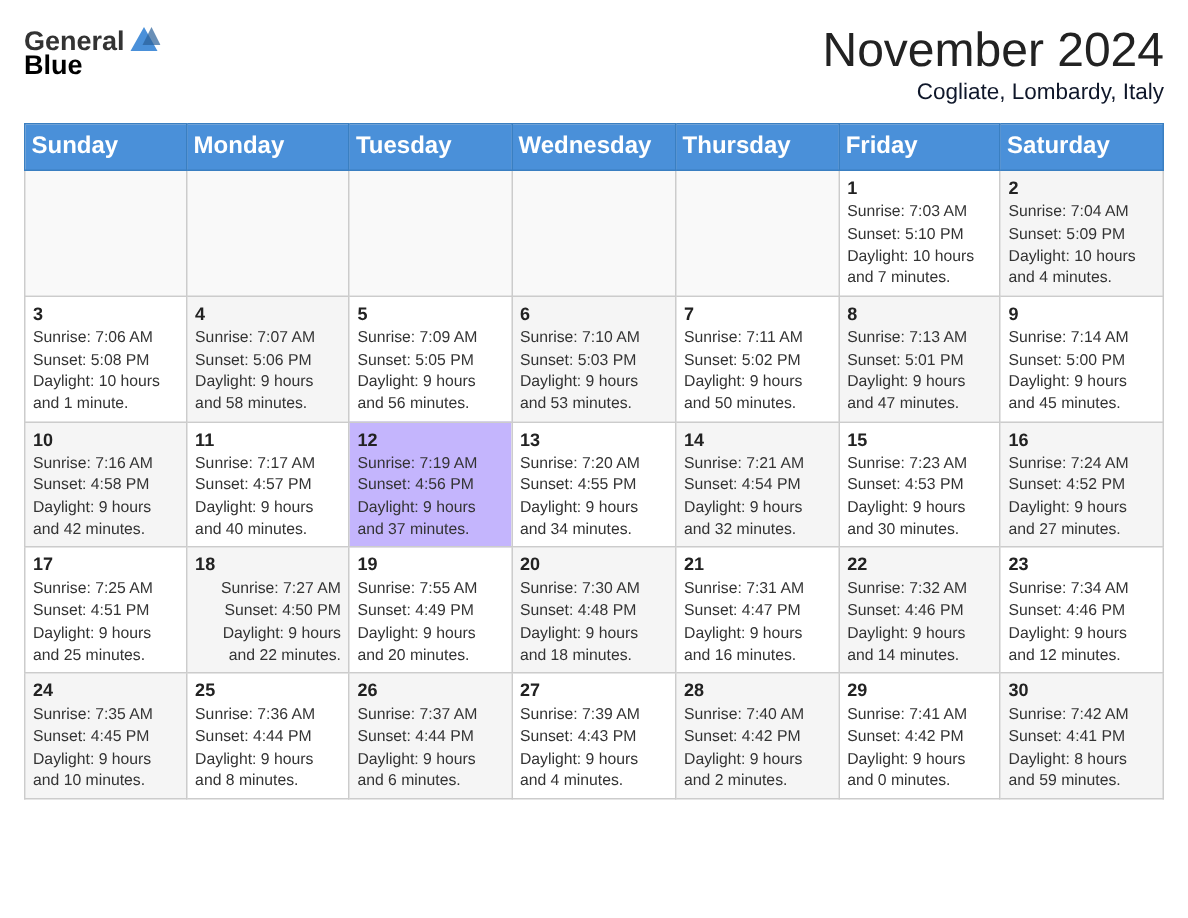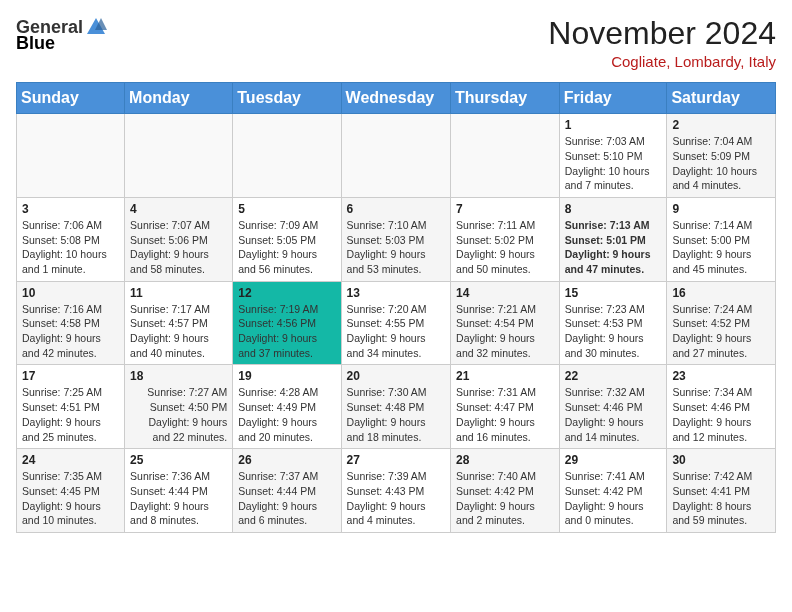--- a/index.html
+++ b/index.html
@@ -41,21 +41,21 @@
       text-align: right;
     }
     .month-title {
       font-size: 32px;
       font-weight: normal;
       color: #222;
       line-height: 1.1;
     }
     .location-title {
       font-size: 15px;
-      color: #b91c1c;
+      color: #0f172a;
       margin-top: 2px;
     }
     .calendar {
       width: 100%;
       border-collapse: collapse;
       font-size: 11px;
     }
     .calendar th {
       background: #4a90d9;
       color: #fff;
@@ -169,21 +169,21 @@
 Daylight: 9 hours and 53 minutes.</div>
         </td>
         <td style="background: rgb(255, 255, 255);">
           <span class="day-number">7</span>
           <div class="day-info" style="white-space: pre-line;">Sunrise: 7:11 AM
 Sunset: 5:02 PM
 Daylight: 9 hours and 50 minutes.</div>
         </td>
         <td style="background: rgb(245, 245, 245);">
           <span class="day-number">8</span>
-          <div class="day-info" style="white-space: pre-line; font-weight: bold;">Sunrise: 7:13 AM
+          <div class="day-info" style="white-space: pre-line;">Sunrise: 7:13 AM
 Sunset: 5:01 PM
 Daylight: 9 hours and 47 minutes.</div>
         </td>
         <td style="background: rgb(255, 255, 255);">
           <span class="day-number">9</span>
           <div class="day-info" style="white-space: pre-line;">Sunrise: 7:14 AM
 Sunset: 5:00 PM
 Daylight: 9 hours and 45 minutes.</div>
         </td>
       </tr>
@@ -193,21 +193,21 @@
           <div class="day-info" style="white-space: pre-line;">Sunrise: 7:16 AM
 Sunset: 4:58 PM
 Daylight: 9 hours and 42 minutes.</div>
         </td>
         <td style="background: rgb(255, 255, 255);">
           <span class="day-number">11</span>
           <div class="day-info" style="white-space: pre-line;">Sunrise: 7:17 AM
 Sunset: 4:57 PM
 Daylight: 9 hours and 40 minutes.</div>
         </td>
-        <td style="background: #14b8a6;">
+        <td style="background: #c4b5fd;">
           <span class="day-number">12</span>
           <div class="day-info" style="white-space: pre-line;">Sunrise: 7:19 AM
 Sunset: 4:56 PM
 Daylight: 9 hours and 37 minutes.</div>
         </td>
         <td style="background: rgb(255, 255, 255);">
           <span class="day-number">13</span>
           <div class="day-info" style="white-space: pre-line;">Sunrise: 7:20 AM
 Sunset: 4:55 PM
 Daylight: 9 hours and 34 minutes.</div>
@@ -239,21 +239,21 @@
 Daylight: 9 hours and 25 minutes.</div>
         </td>
         <td style="background: rgb(245, 245, 245);">
           <span class="day-number">18</span>
           <div class="day-info" style="white-space: pre-line; text-align: right;">Sunrise: 7:27 AM
 Sunset: 4:50 PM
 Daylight: 9 hours and 22 minutes.</div>
         </td>
         <td style="background: rgb(255, 255, 255);">
           <span class="day-number">19</span>
-          <div class="day-info" style="white-space: pre-line;">Sunrise: 4:28 AM
+          <div class="day-info" style="white-space: pre-line;">Sunrise: 7:55 AM
 Sunset: 4:49 PM
 Daylight: 9 hours and 20 minutes.</div>
         </td>
         <td style="background: rgb(245, 245, 245);">
           <span class="day-number">20</span>
           <div class="day-info" style="white-space: pre-line;">Sunrise: 7:30 AM
 Sunset: 4:48 PM
 Daylight: 9 hours and 18 minutes.</div>
         </td>
         <td style="background: rgb(255, 255, 255);">

